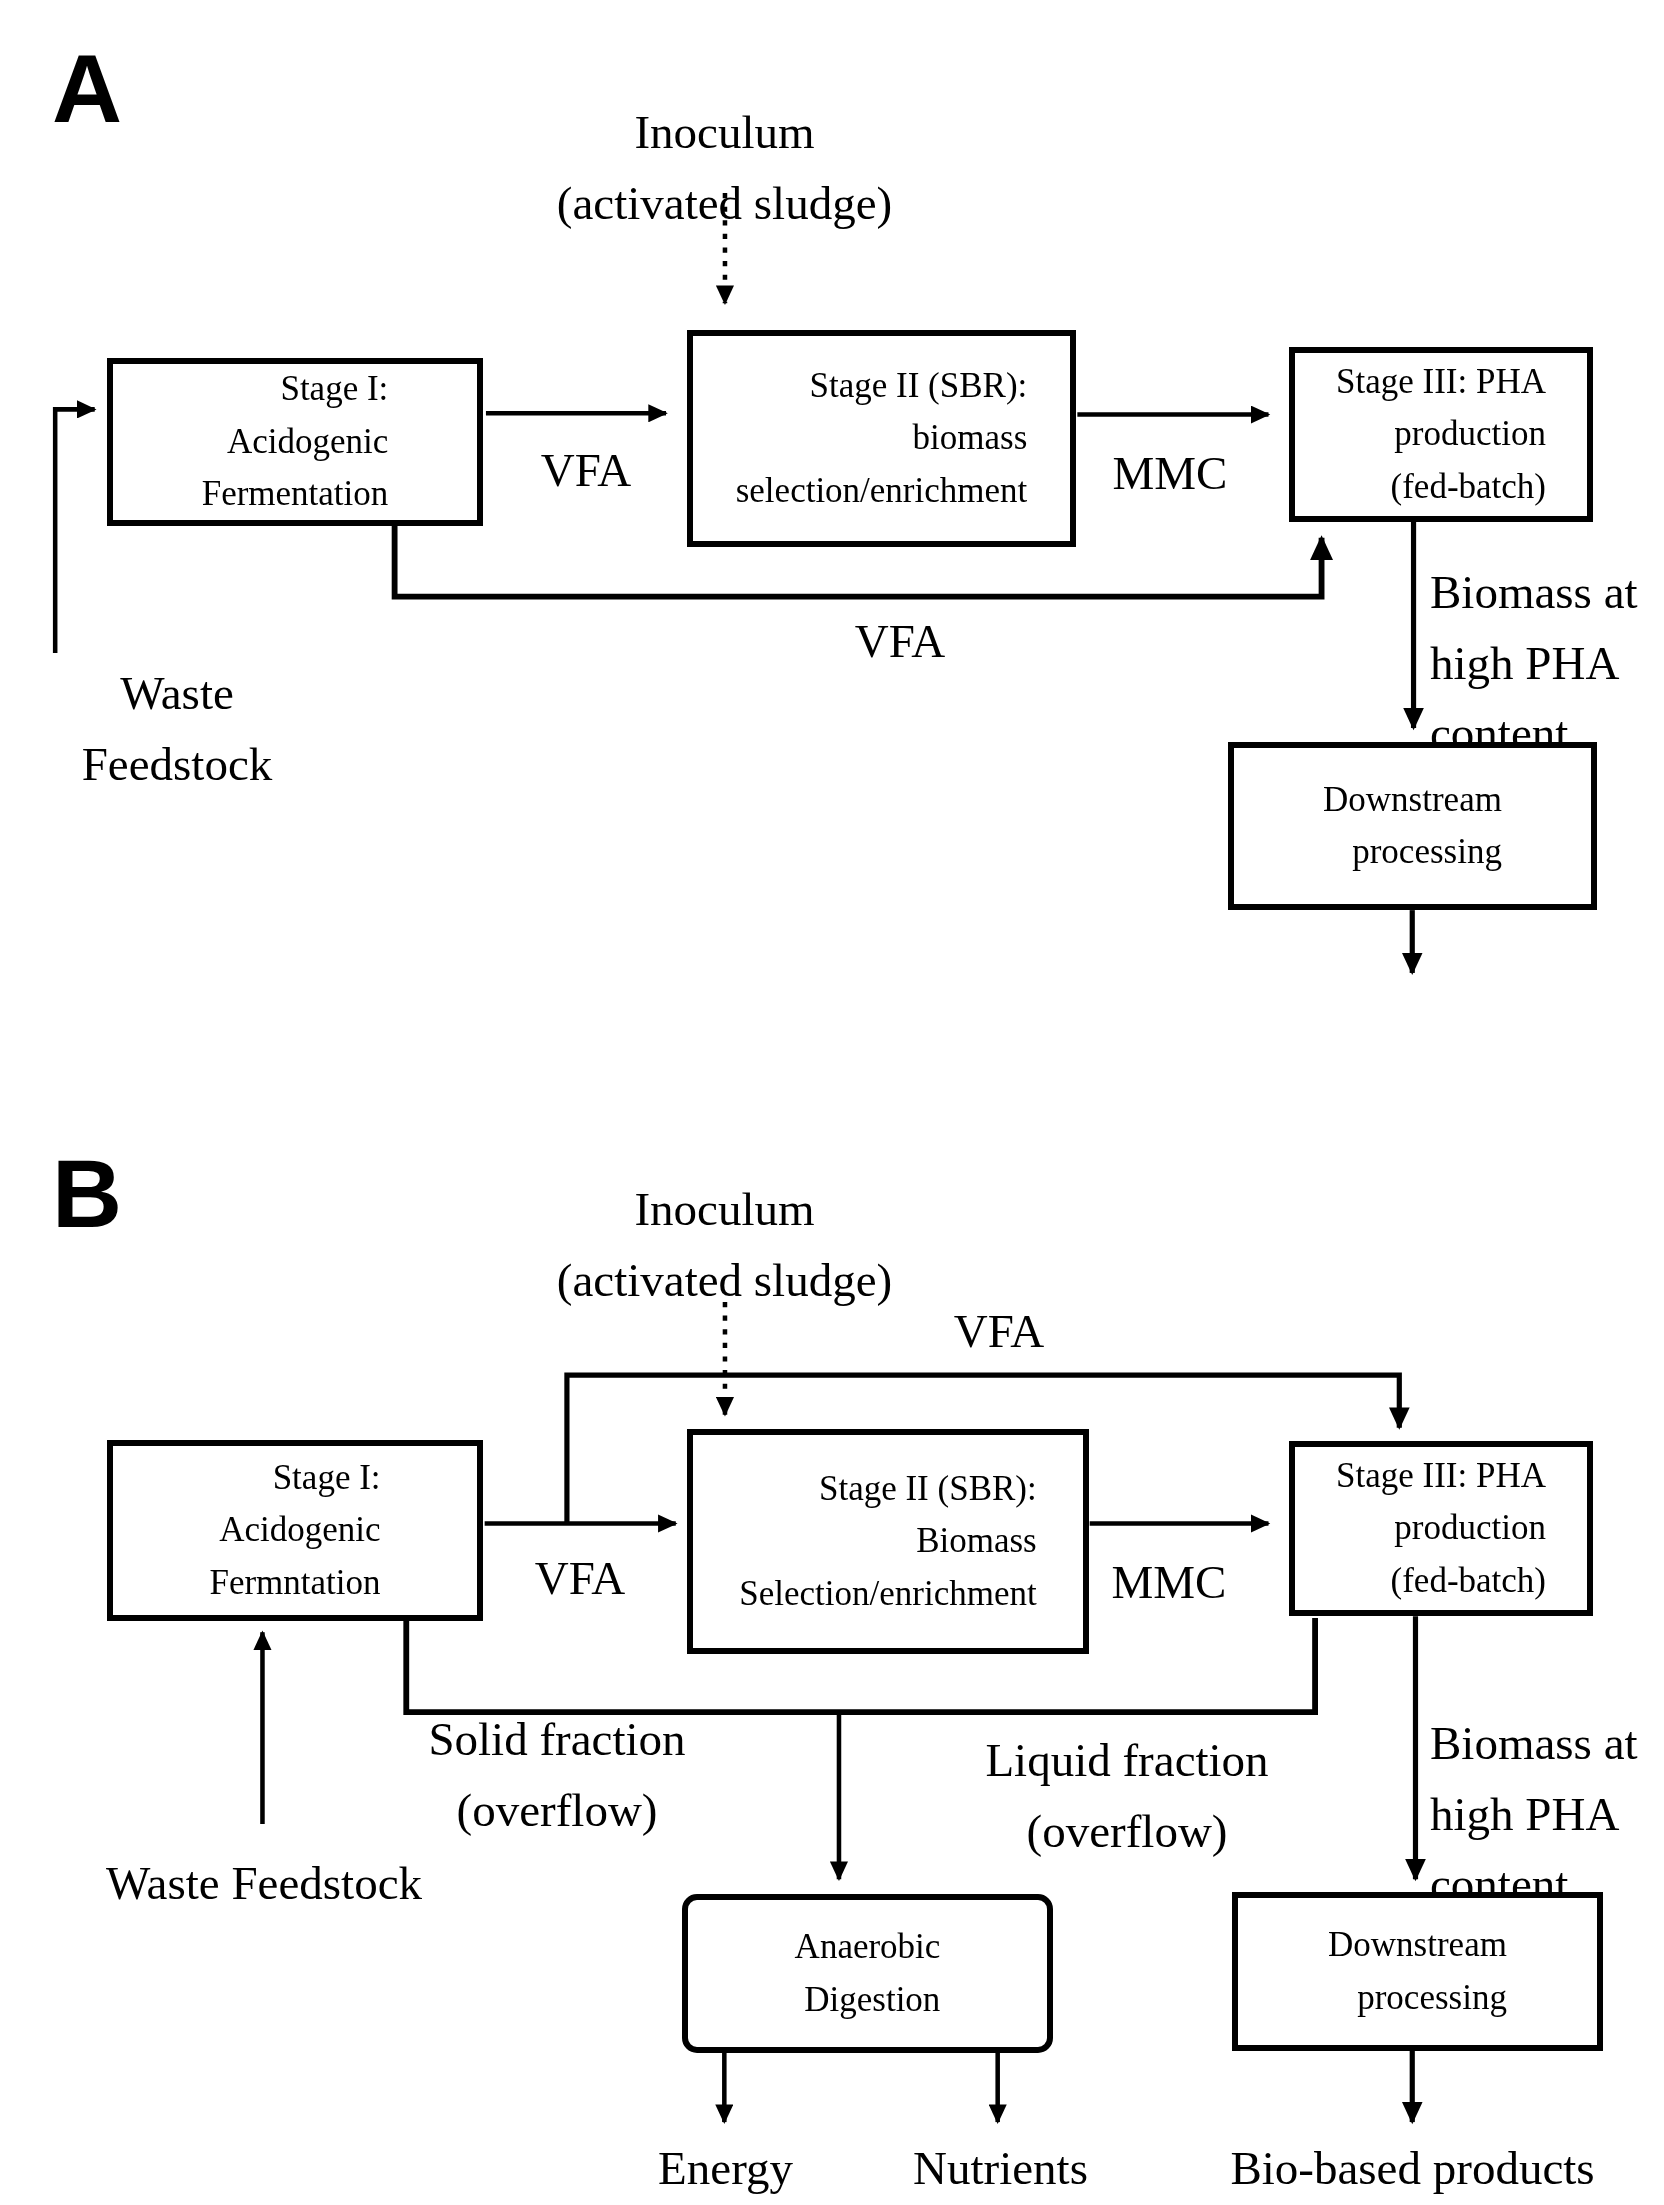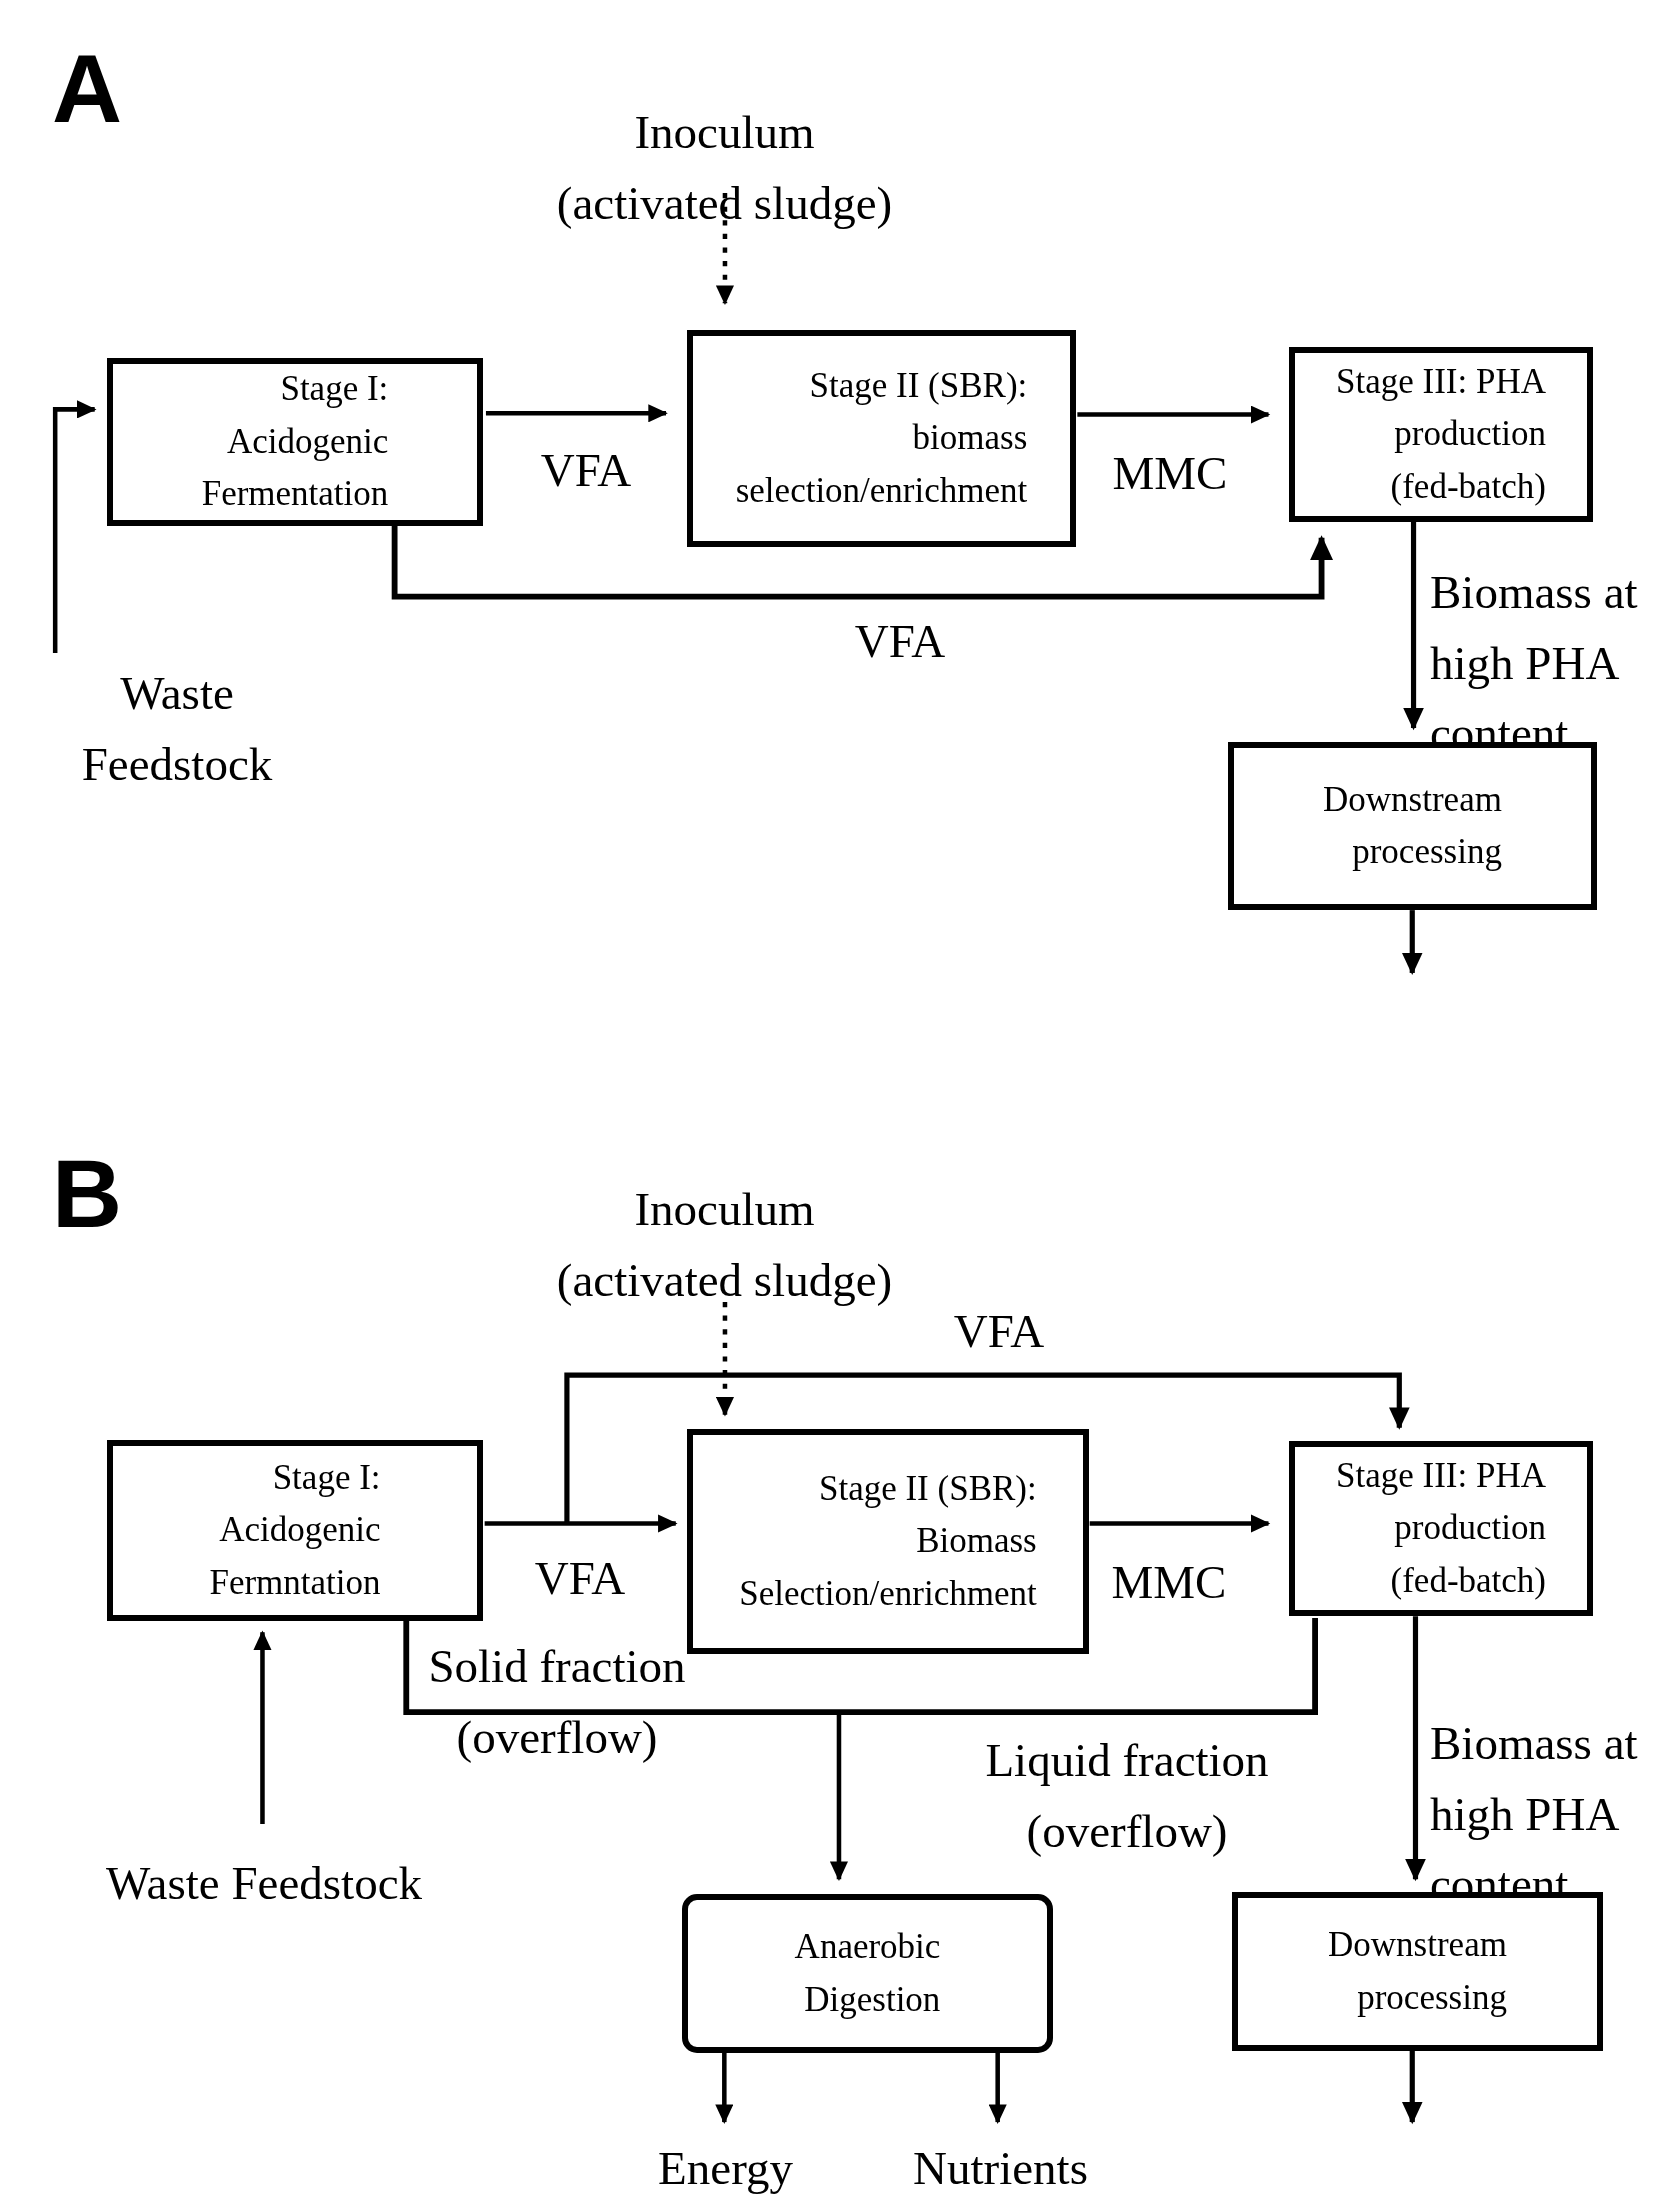--- a/index.html
+++ b/index.html
@@ -124,21 +124,21 @@
 Selection/enrichment</div>
 
   <div class="node" style="left:1289px; top:1441px; width:304px; height:175px;">Stage III: PHA
 production
 (fed-batch)</div>
 
   <div class="lbl" style="left:483px; top:1543px; width:194px;">VFA</div>
 
   <div class="lbl" style="left:1072px; top:1547px; width:194px;">MMC</div>
 
-  <div class="lbl" style="left:395px; top:1631px; width:324px;">Solid fraction
+  <div class="lbl" style="left:395px; top:1704px; width:324px;">Solid fraction
 (overflow)</div>
 
   <div class="lbl" style="left:965px; top:1725px; width:324px;">Liquid fraction
 (overflow)</div>
 
   <div class="lbl" style="left:102px; top:1848px; width:324px;">Waste Feedstock</div>
 
   <div class="lbl left-align" style="left:1430px; top:1708px; width:214px;">Biomass at
 high PHA
 content</div>
@@ -146,15 +146,16 @@
   <div class="node" style="left:682px; top:1894px; width:371px; height:159px;border-radius:15px;">Anaerobic
 Digestion</div>
 
   <div class="node" style="left:1232px; top:1892px; width:371px; height:159px;">Downstream
 processing</div>
 
   <div class="lbl" style="left:596px; top:2133px; width:259px;">Energy</div>
 
   <div class="lbl" style="left:871px; top:2133px; width:259px;">Nutrients</div>
 
+  <div class="lbl" style="left:1218px; top:2133px; width:389px;">Bio-based products</div>
 
 </div>
 
 
 </body></html>

